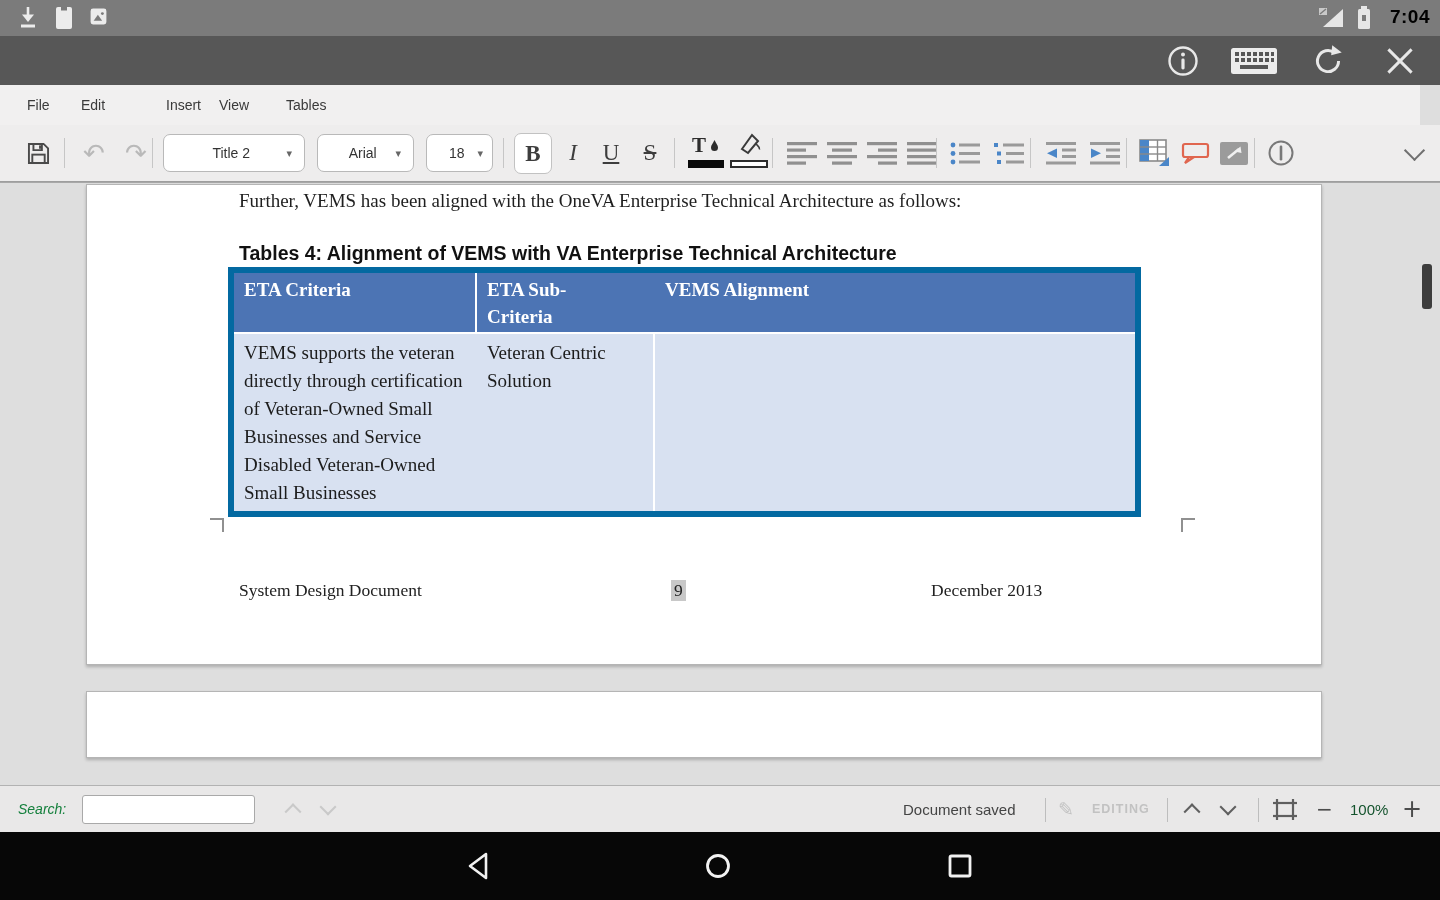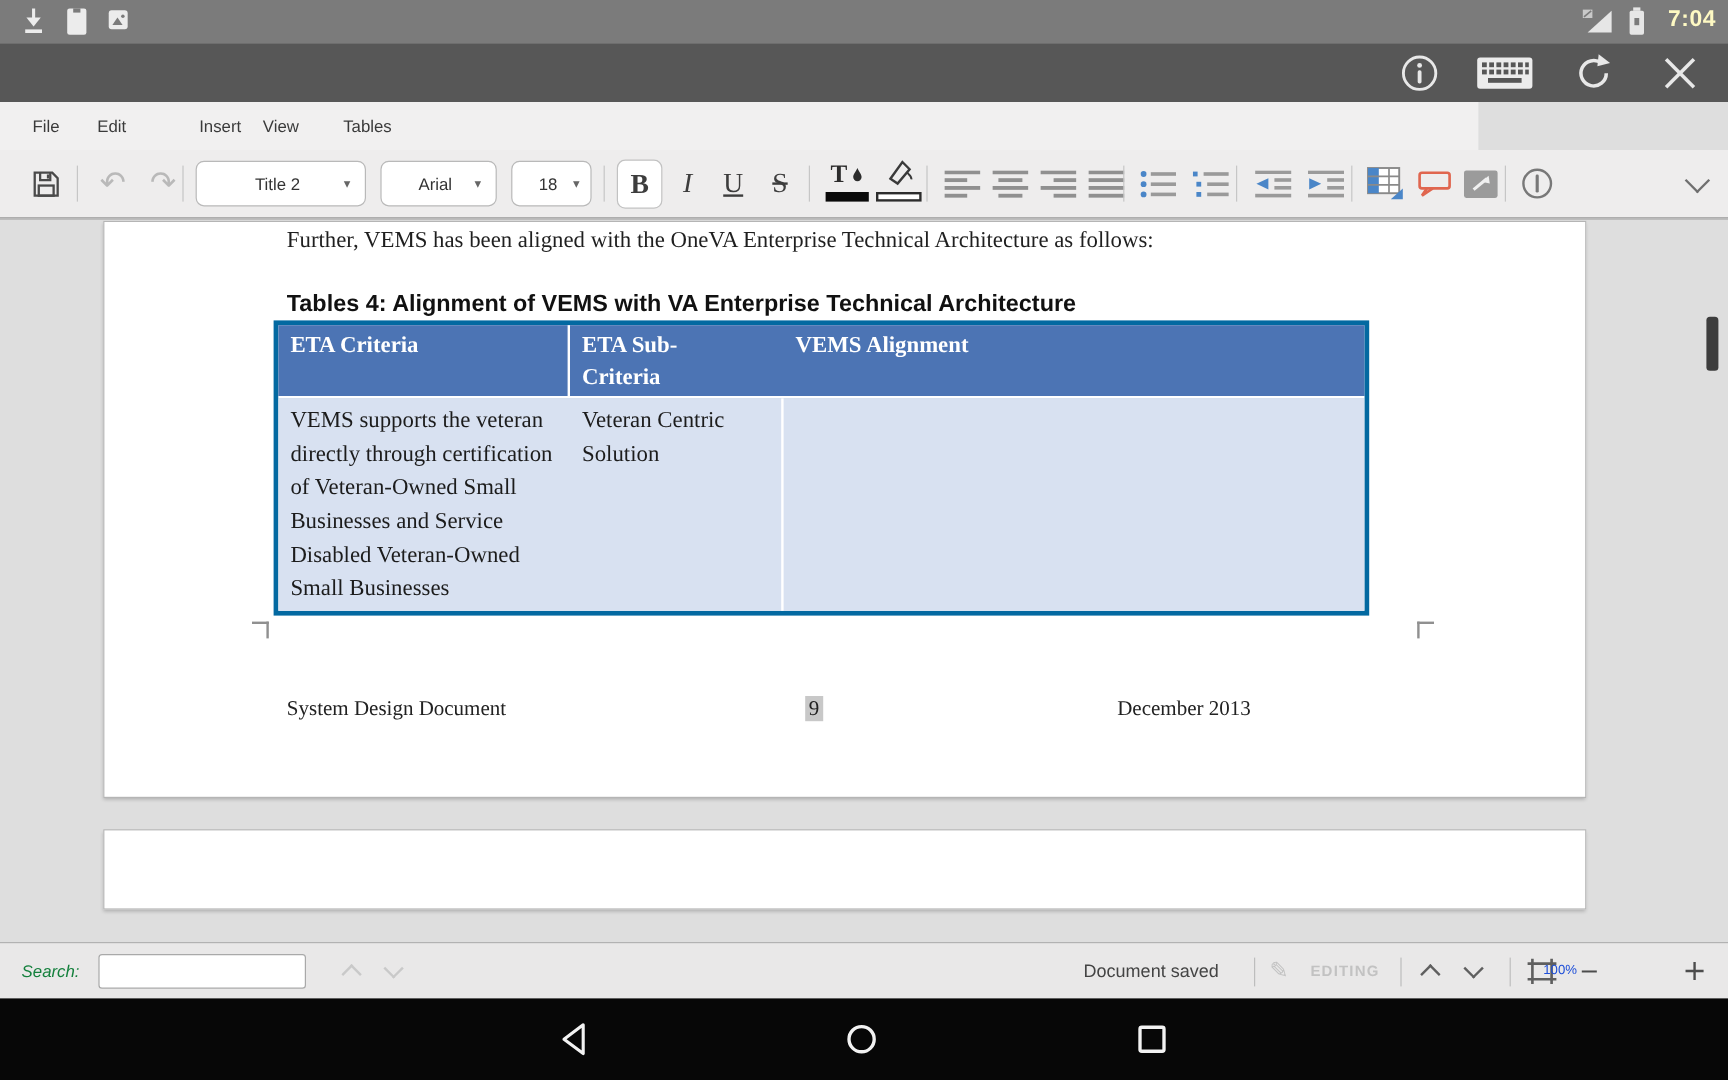--- a/index.html
+++ b/index.html
@@ -3,28 +3,28 @@
 <meta charset="utf-8">
 <style>
   * { margin:0; padding:0; box-sizing:border-box; }
   html,body { width:1440px; height:900px; overflow:hidden; }
   body { font-family:"Liberation Sans","DejaVu Sans",sans-serif; }
   .screen { position:relative; width:1440px; height:900px; background:#dedede; overflow:hidden; }
 
   
   .status-bar { position:absolute; left:0; top:0; width:1440px; height:36px; background:#7b7b7b; }
   .sb-icon { position:absolute; top:5px; }
-  .sb-time { position:absolute; top:6px; right:10px; color:#fef9c3; font-size:19px; font-weight:bold; letter-spacing:.5px; }
+  .sb-time { position:absolute; top:6px; right:10px; color:#000000; font-size:19px; font-weight:bold; letter-spacing:.5px; }
 
   
   .app-bar { position:absolute; left:0; top:36px; width:1440px; height:49px; background:#575757; }
   .ab-btn { position:absolute; top:0; height:49px; display:flex; align-items:center; justify-content:center; }
 
   
-  .menu-bar { position:absolute; left:0; top:85px; width:1232px; height:40px; background:#f1f0f0; }
+  .menu-bar { position:absolute; left:0; top:85px; width:1420px; height:40px; background:#f1f0f0; }
   .menu-item { position:absolute; top:0; height:40px; line-height:40px; font-size:14px; color:#3a3a3a; }
 
   
   .fmt-bar { position:absolute; left:0; top:125px; width:1440px; height:57px; background:#eeeded; border-bottom:1px solid #9e9e9e; }
   .tb { position:absolute; top:0; height:56px; display:flex; align-items:center; justify-content:center; }
   .tb-sep { position:absolute; top:13px; width:1px; height:30px; background:#c6c6c6; }
   .pill { position:absolute; top:9px; height:38px; background:#fff; border:1px solid #b9b9b9; border-radius:7px;
           display:flex; align-items:center; justify-content:space-between; padding:0 12px; font-size:14px; color:#333; }
   .caret { font-family:"DejaVu Sans",sans-serif; font-size:11px; color:#666; }
   .glyph-btn { font-family:"DejaVu Sans",sans-serif; font-size:26px; color:#b9b9b9; }
@@ -41,21 +41,21 @@
   .canvas { position:absolute; left:0; top:182px; width:1440px; height:603px; background:#dedede; border-top:1px solid #a8a8a8; }
   .page { position:absolute; left:86px; width:1236px; background:#fff; border:1px solid #b5b5b5; box-shadow:0 2px 3px rgba(0,0,0,.22); }
   .page1 { top:1px; height:481px; }
   .page2 { top:508px; height:67px; }
   .scroll-thumb { position:absolute; left:1422px; top:81px; width:10px; height:45px; background:#3d3d3d; border-radius:3px; }
 
   .doc-para { position:absolute; left:152px; top:5px; width:935px; font-family:"Liberation Serif","DejaVu Serif",serif;
               font-size:19px; color:#1f1f1f; }
   .doc-caption { position:absolute; left:152px; top:57px; font-size:19.5px; font-weight:bold; color:#111; }
 
-  .doc-table { position:absolute; left:141px; top:82px; width:913px; border:4px solid #0369a1;
+  .doc-table { position:absolute; left:141px; top:82px; width:913px; border:6px solid #0369a1;
                font-family:"Liberation Serif","DejaVu Serif",serif; font-size:19px; }
   .tr { display:grid; grid-template-columns:243px 178px 492px; }
   .tr-head { background:#4C74B4; color:#fff; font-weight:bold; min-height:56px; border-bottom:2px solid #fff; }
   .tr-head .td { line-height:27px; padding:3px 8px 2px 10px; }
   .tr-head .td1 { border-right:2px solid #fff; }
   .tr-head .td2 { padding-right:60px; }
   .tr-body { background:#D8E1F1; color:#1c1c1c; min-height:112px; }
   .tr-body .td { line-height:28px; padding:5px 10px 4px 10px; }
   .tr-body .td1 { font-weight:bold; border-right:2px solid #fff; }
   .tr-body .td2 { border-right:2px solid #fff; }
@@ -409,21 +409,21 @@
       <svg width="26" height="23" viewBox="0 0 26 23">
           <g stroke="#5f5f5f" stroke-width="2.2">
             <line x1="5" y1="1" x2="5" y2="22"></line>
             <line x1="21" y1="1" x2="21" y2="22"></line>
             <line x1="1" y1="5" x2="25" y2="5"></line>
             <line x1="1" y1="18" x2="25" y2="18"></line>
           </g>
         </svg>
     </span>
     <span class="sbi" style="left:1316px; font-family:'DejaVu Sans',sans-serif; font-size:20px; color:#4c4c4c;">−</span>
-    <span class="sbi" style="left:1286px; font-size:11px; color:#1d4ed8;">100%</span>
+    <span class="sbi" style="left:1350px; font-size:15px; color:#14532d;">100%</span>
     <span class="sbi" style="left:1402px; font-family:'DejaVu Sans',sans-serif; font-size:24px; color:#4c4c4c;">+</span>
   </div>
 
   <div class="nav-bar">
     <span class="nav-btn" style="left:462px;">
       <svg width="26" height="30" viewBox="0 0 26 30">
           <polygon points="21,3 5,15 21,27" fill="none" stroke="#f2f2f2" stroke-width="2.6" stroke-linejoin="round"></polygon>
         </svg>
     </span>
     <span class="nav-btn" style="left:702px;">

